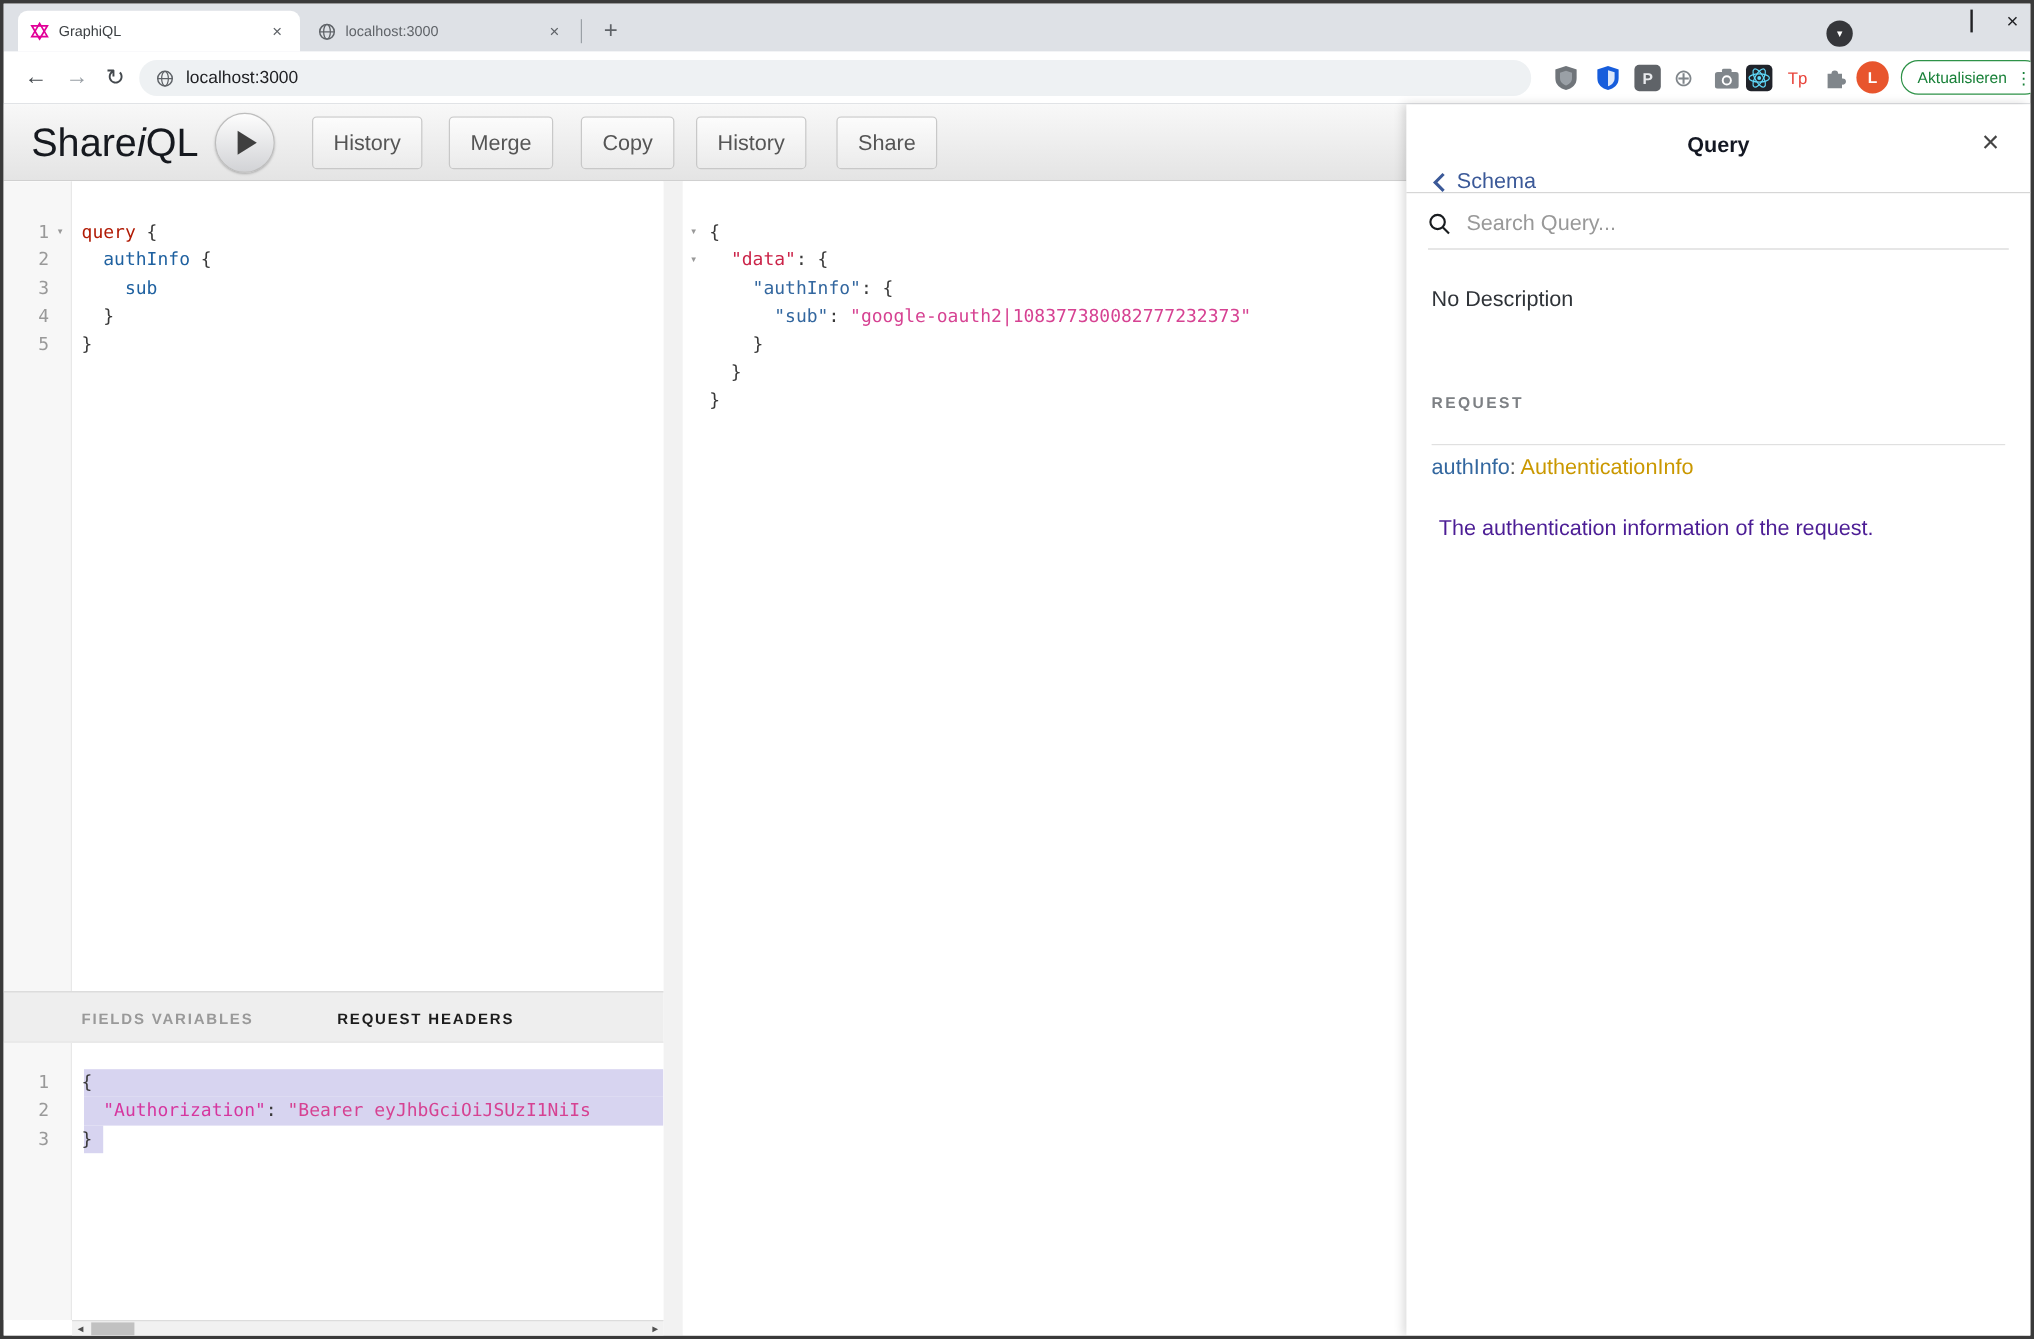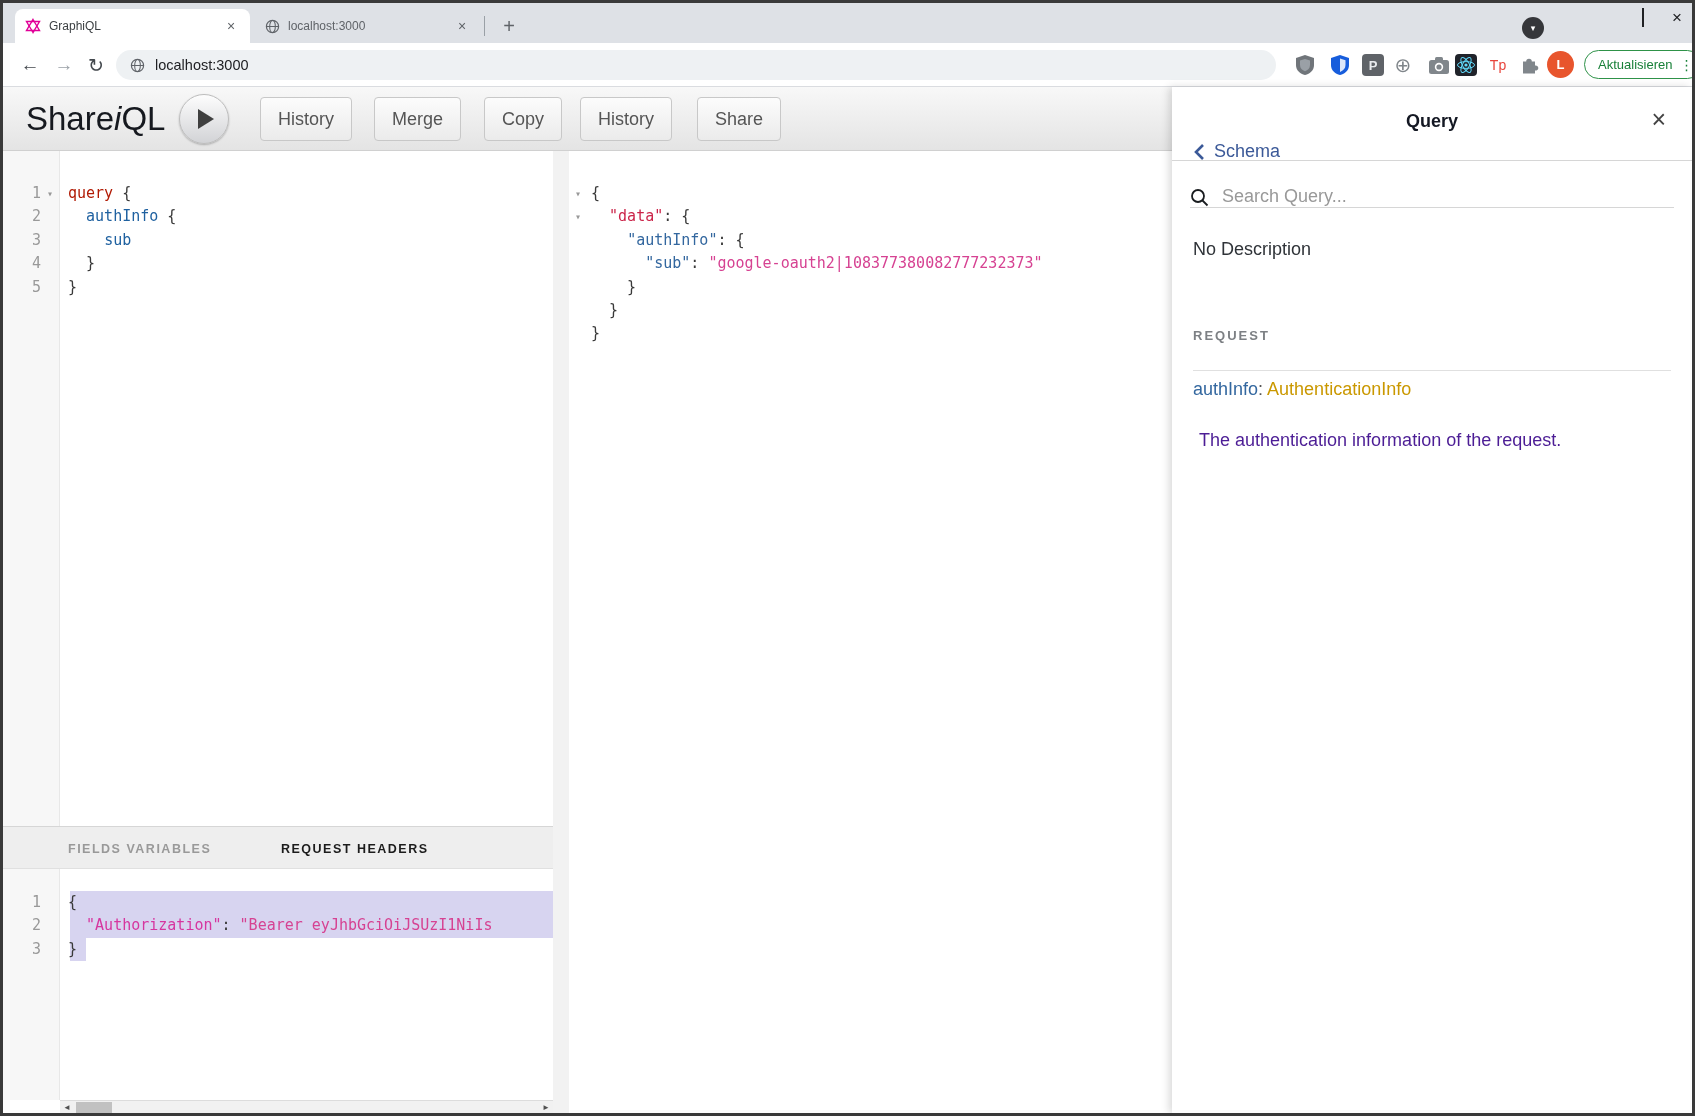--- a/index.html
+++ b/index.html
@@ -89,21 +89,21 @@
   .resultpane .codebody { left:20px; right:0; padding:31px 0 0 2px; }
   .resultpane .gutter { width:20px; padding-top:31px; background:transparent; border-right:none; }
   .resultpane .gl .num { width:0; }
 
   
   .docpanel { position:absolute; left:1169px; top:0; width:520px; height:1026px; background:#fff; box-shadow:-3px 0 8px rgba(0,0,0,0.15); }
   .dochead { position:absolute; left:0; top:0; width:100%; height:74px; border-bottom:1px solid #d6d6d6; }
   .docback { position:absolute; left:21px; top:24px; display:flex; align-items:center; gap:9px; color:#3b5998; font-size:18px;margin-top:30px; }
   .doctitle { position:absolute; left:0; top:24px; width:100%; text-align:center; font-weight:bold; font-size:18px; color:#141823; }
   .docclose { position:absolute; right:26px; top:20px; font-size:25px; color:#444; font-weight:300; line-height:1; }
-  .docsearch { position:absolute; left:18px; top:79px; width:484px; height:42px; border-bottom:1px solid #d6d6d6; display:flex; align-items:flex-end; gap:13px; }
+  .docsearch { position:absolute; left:18px; top:79px; width:484px; height:42px; border-bottom:1px solid #d6d6d6; display:flex; align-items:center; gap:13px; }
   .docsearch .ph { color:#999; font-size:18px; }
   .nodesc { position:absolute; left:21px; top:152px; font-size:18px; color:#2f3338; }
   .doccat { position:absolute; left:21px; top:241px; font-size:13px; font-weight:bold; letter-spacing:2px; color:#7d8084; }
   .dochr { position:absolute; left:21px; top:283px; width:478px; height:1px; background:#e0e0e0; }
   .docfield { position:absolute; left:21px; top:292px; font-size:18px; }
   .docfield .fname { color:#33679f; }
   .docfield .fcolon { color:#555; }
   .docfield .ftype { color:#ca9800; }
   .docdesc { position:absolute; left:27px; top:343px; font-size:18px; color:#4c1d95; }
 

